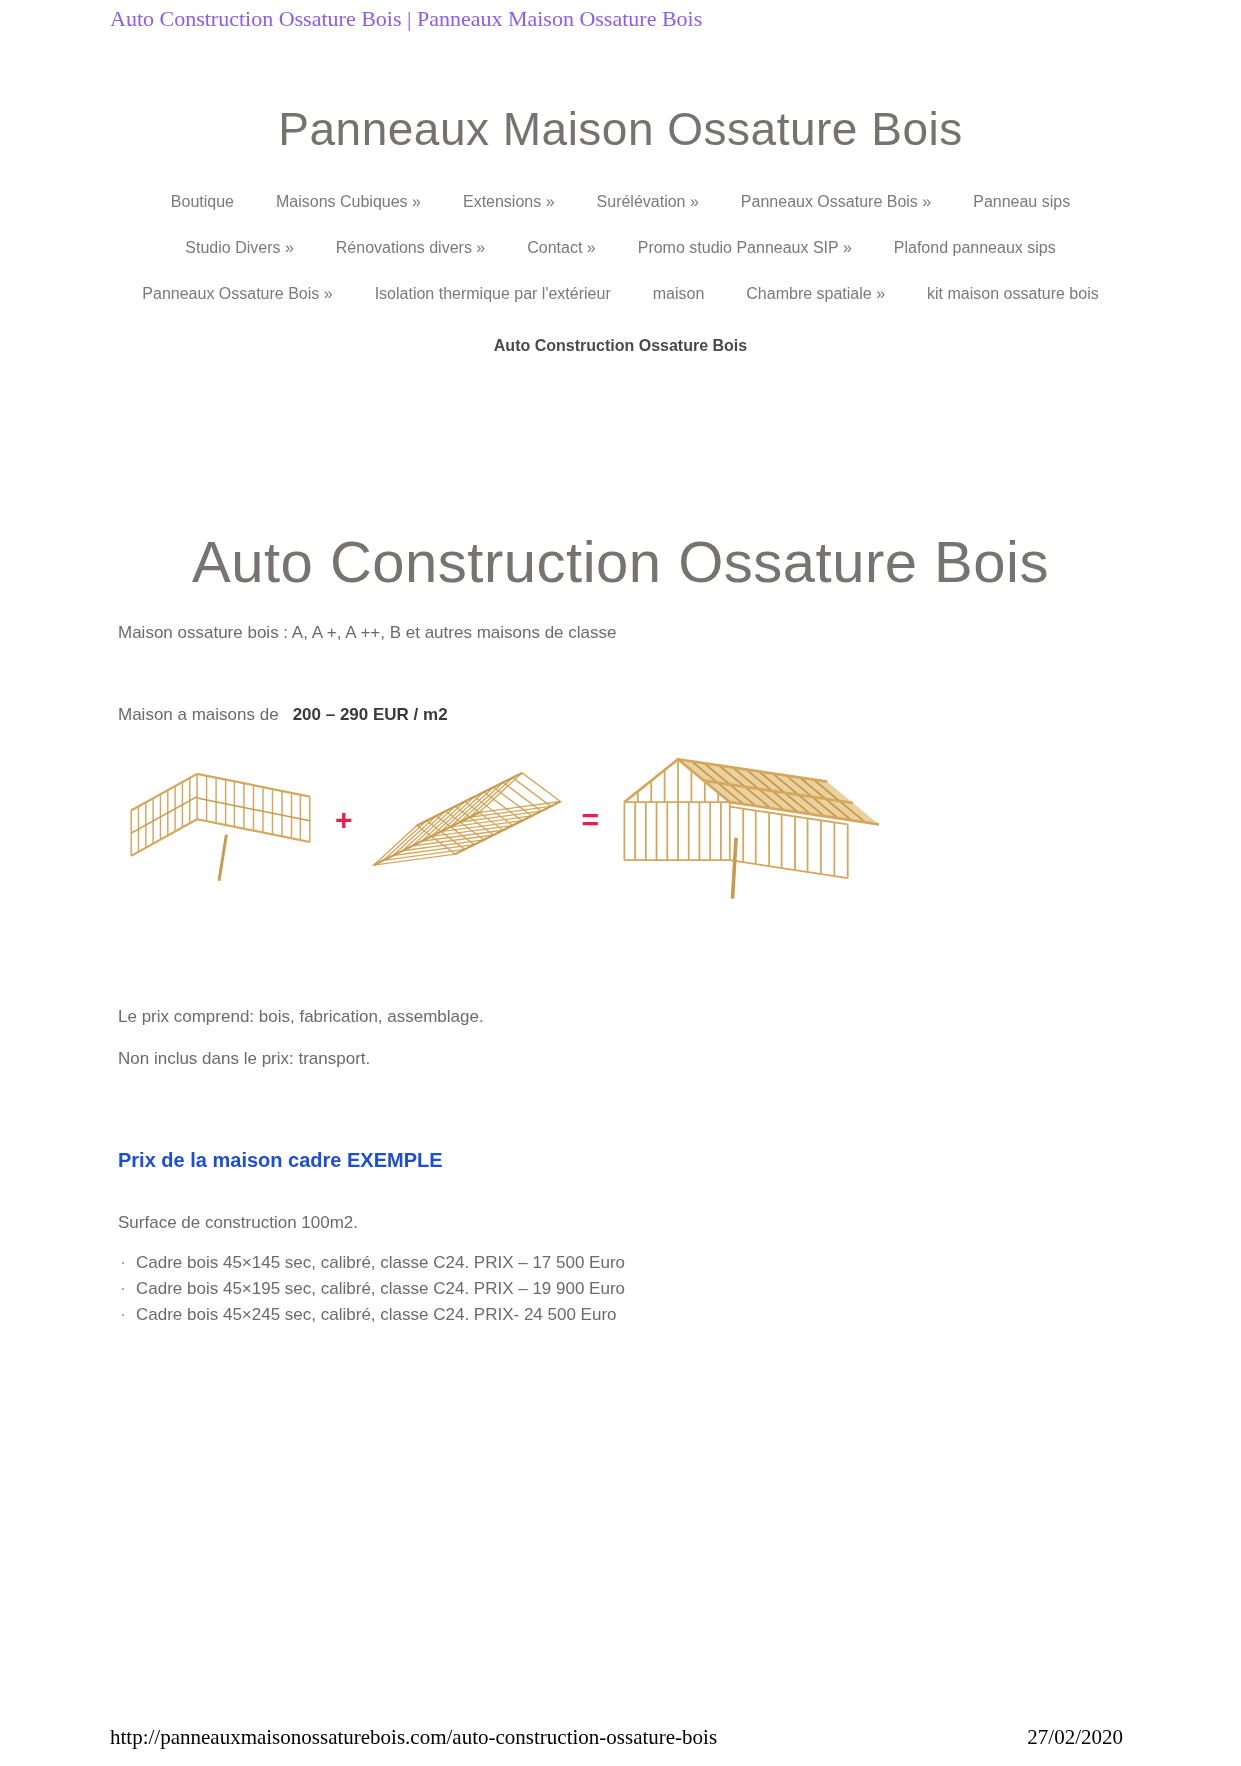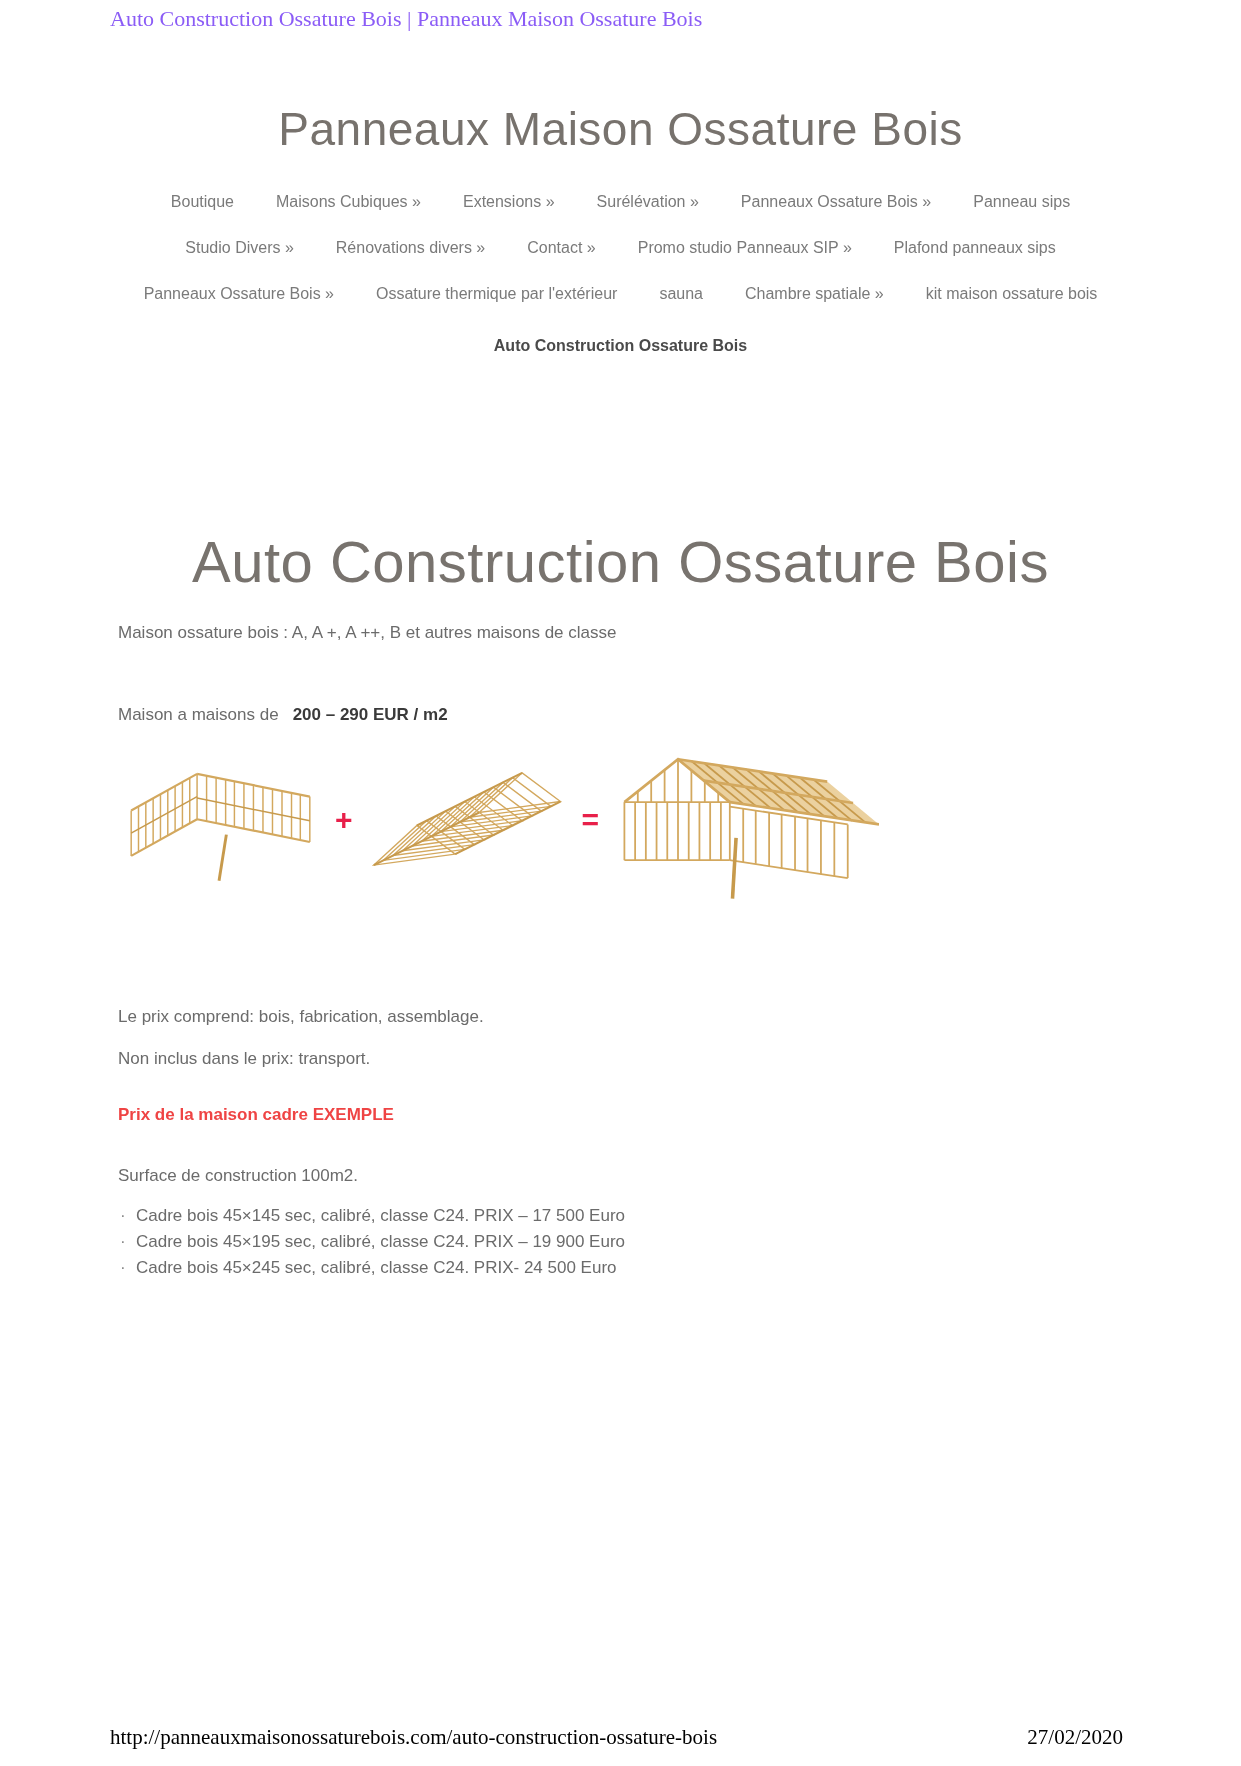--- a/index.html
+++ b/index.html
@@ -55,21 +55,21 @@
     margin-top:12px; display:flex; align-items:center; gap:10px; height:166px;
   }
   .equation-row .frame-img { flex:0 0 auto; }
   .op {
     font-size:30px; font-weight:bold; color:#e8204a;
     font-family:"Liberation Sans", sans-serif; line-height:1;
     padding:0 2px;
   }
   .includes-text { margin-top:104px; }
   .excludes-text { margin-top:22px; }
-  .section-heading-2 { margin-top:36px; font-size:17px; font-weight:bold; color:#ef4444; }
+  .section-heading-2 { margin-top:80px; font-size:20px; font-weight:bold; color:#1d4ed8; }
   .surface-text { margin-top:41px; }
   ul.price-list { margin-top:20px; list-style:none; }
   ul.price-list li {
     position:relative; padding-left:18px; line-height:20px; margin-bottom:6px;
     color:#6b6b6b;
   }
   ul.price-list li .bullet {
     position:absolute; left:2px; top:0; color:#8a8a8a;
   }
   svg .wood { stroke:#d3a85e; fill:none; }
@@ -94,22 +94,22 @@
     </div>
     <div class="nav-row">
       <a href="#">Studio Divers »</a>
       <a href="#">Rénovations divers »</a>
       <a href="#">Contact »</a>
       <a href="#">Promo studio Panneaux SIP »</a>
       <a href="#">Plafond panneaux sips</a>
     </div>
     <div class="nav-row">
       <a href="#">Panneaux Ossature Bois »</a>
-      <a href="#">Ossature thermique par l'extérieur</a>
-      <a href="#">sauna</a>
+      <a href="#">Isolation thermique par l'extérieur</a>
+      <a href="#">maison</a>
       <a href="#">Chambre spatiale »</a>
       <a href="#">kit maison ossature bois</a>
     </div>
     <div class="nav-row active-row">
       <a href="#">Auto Construction Ossature Bois</a>
     </div>
   </nav>
 </header>
 
 <main>

